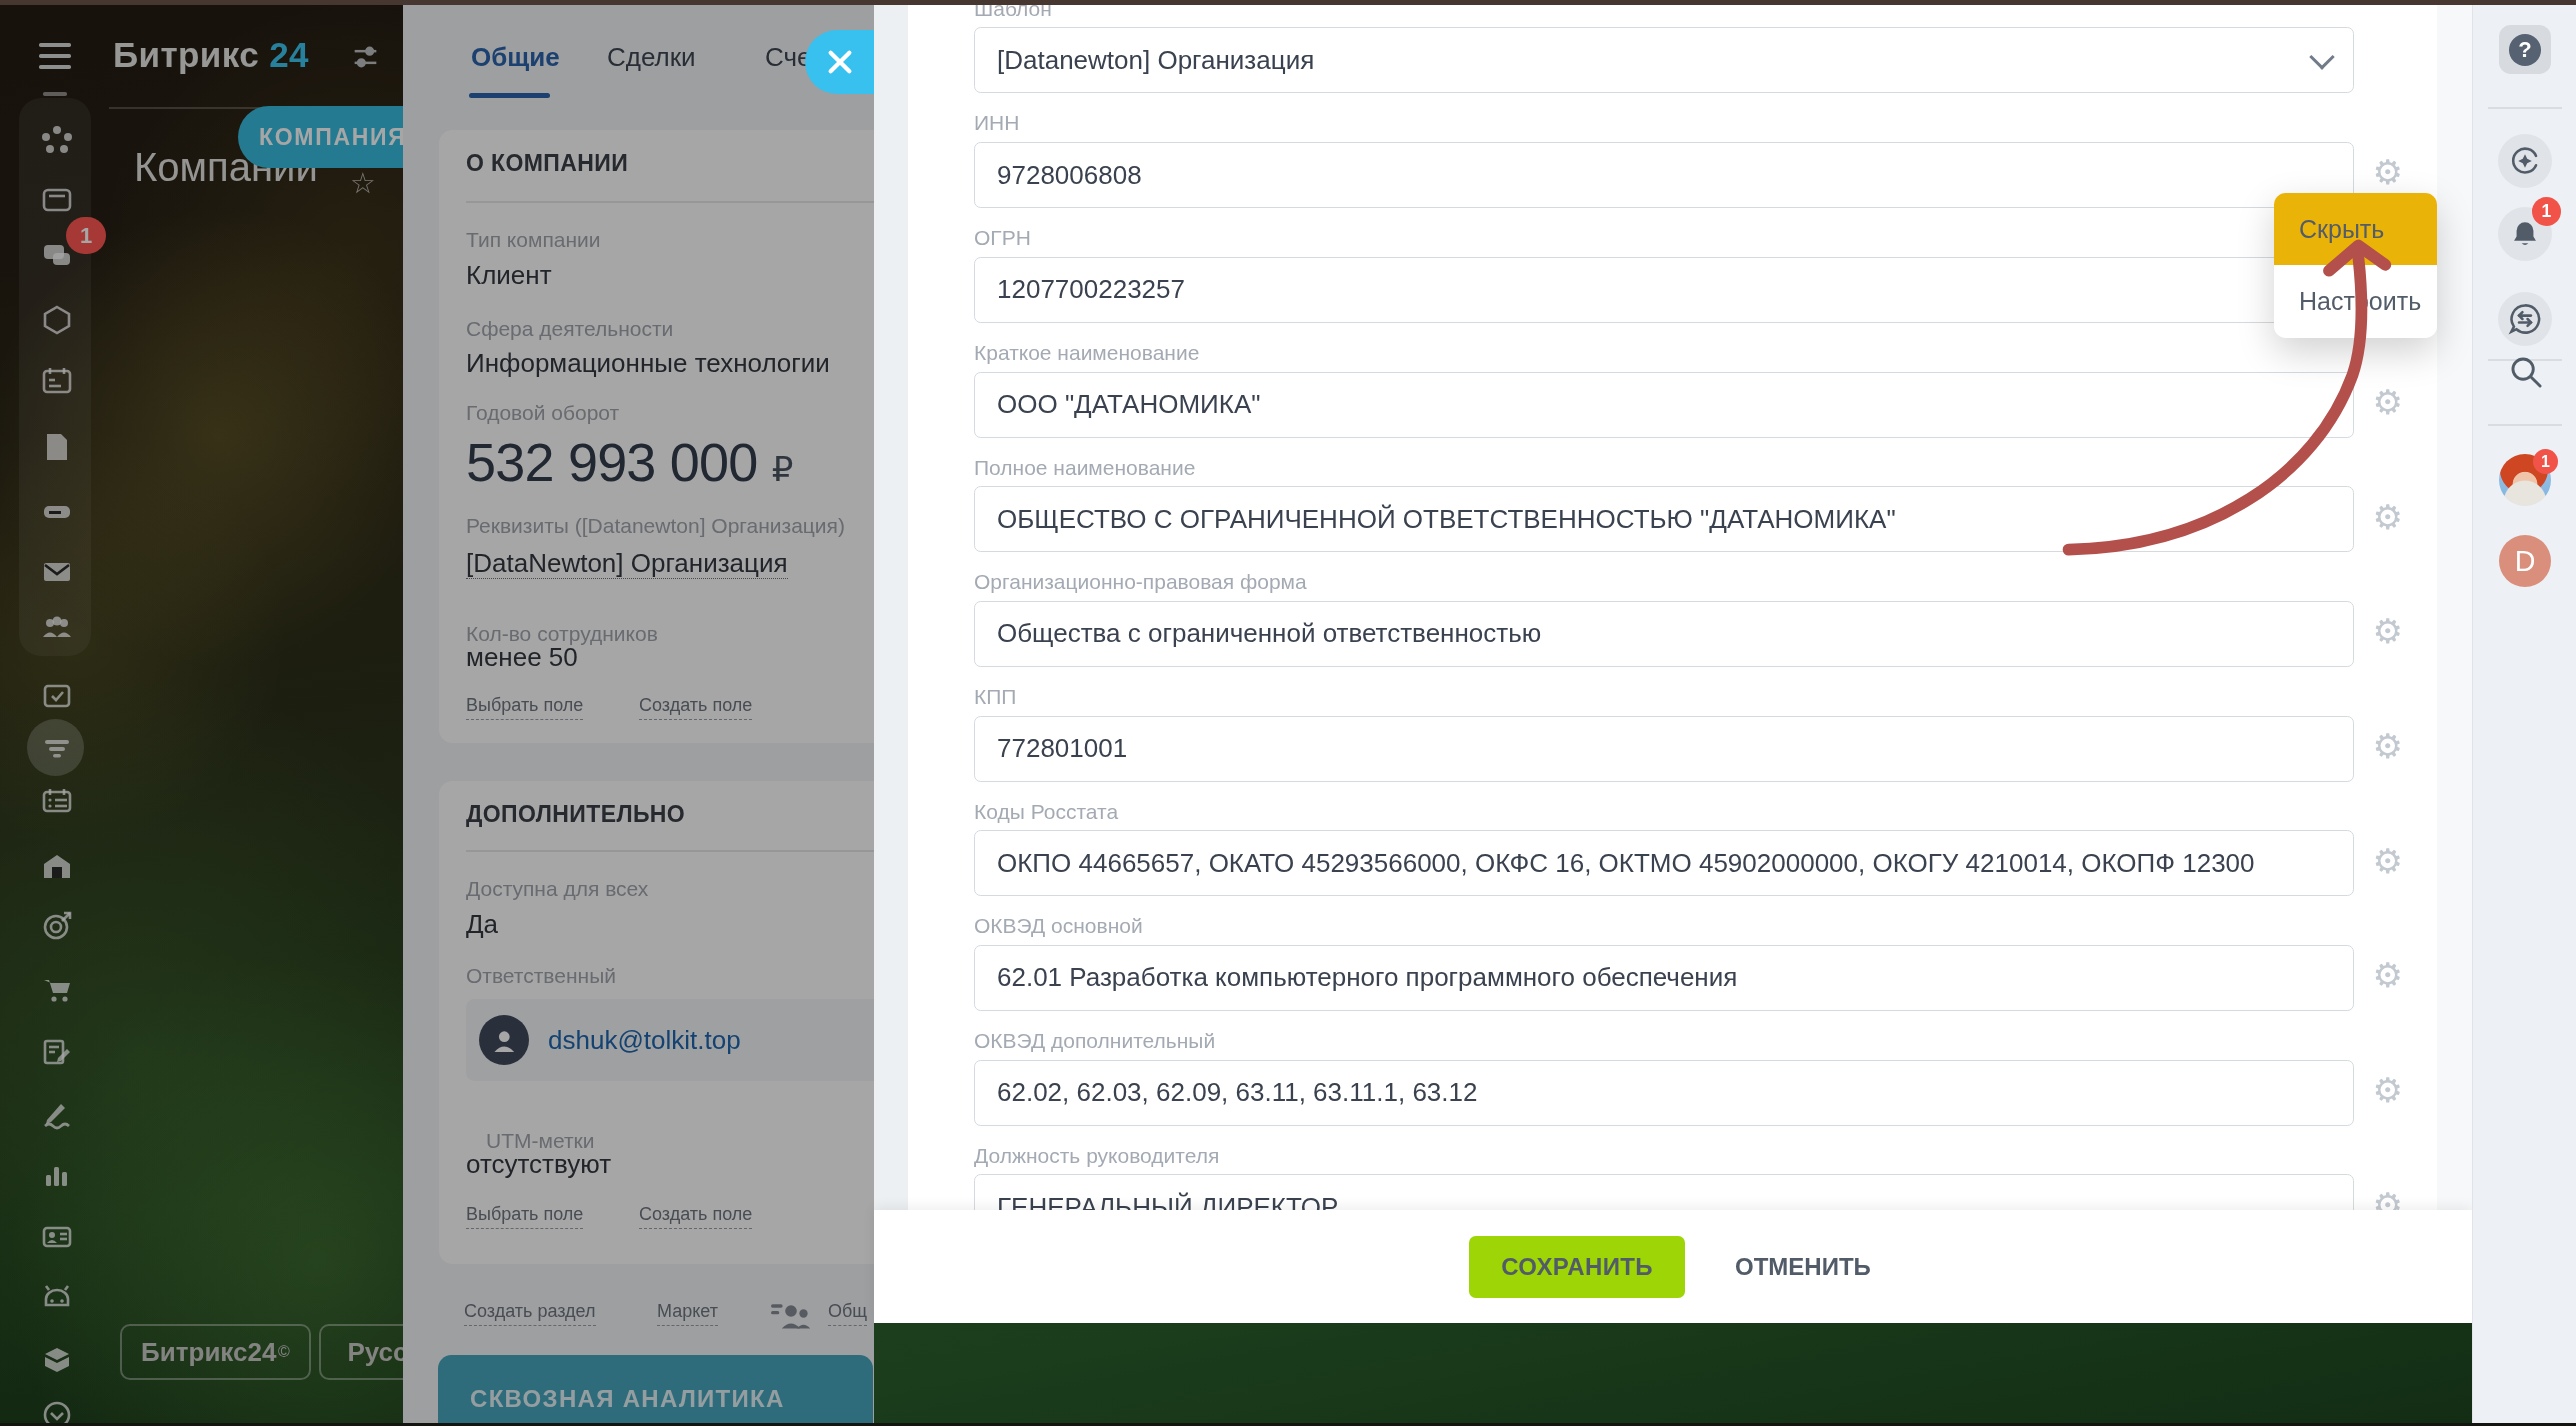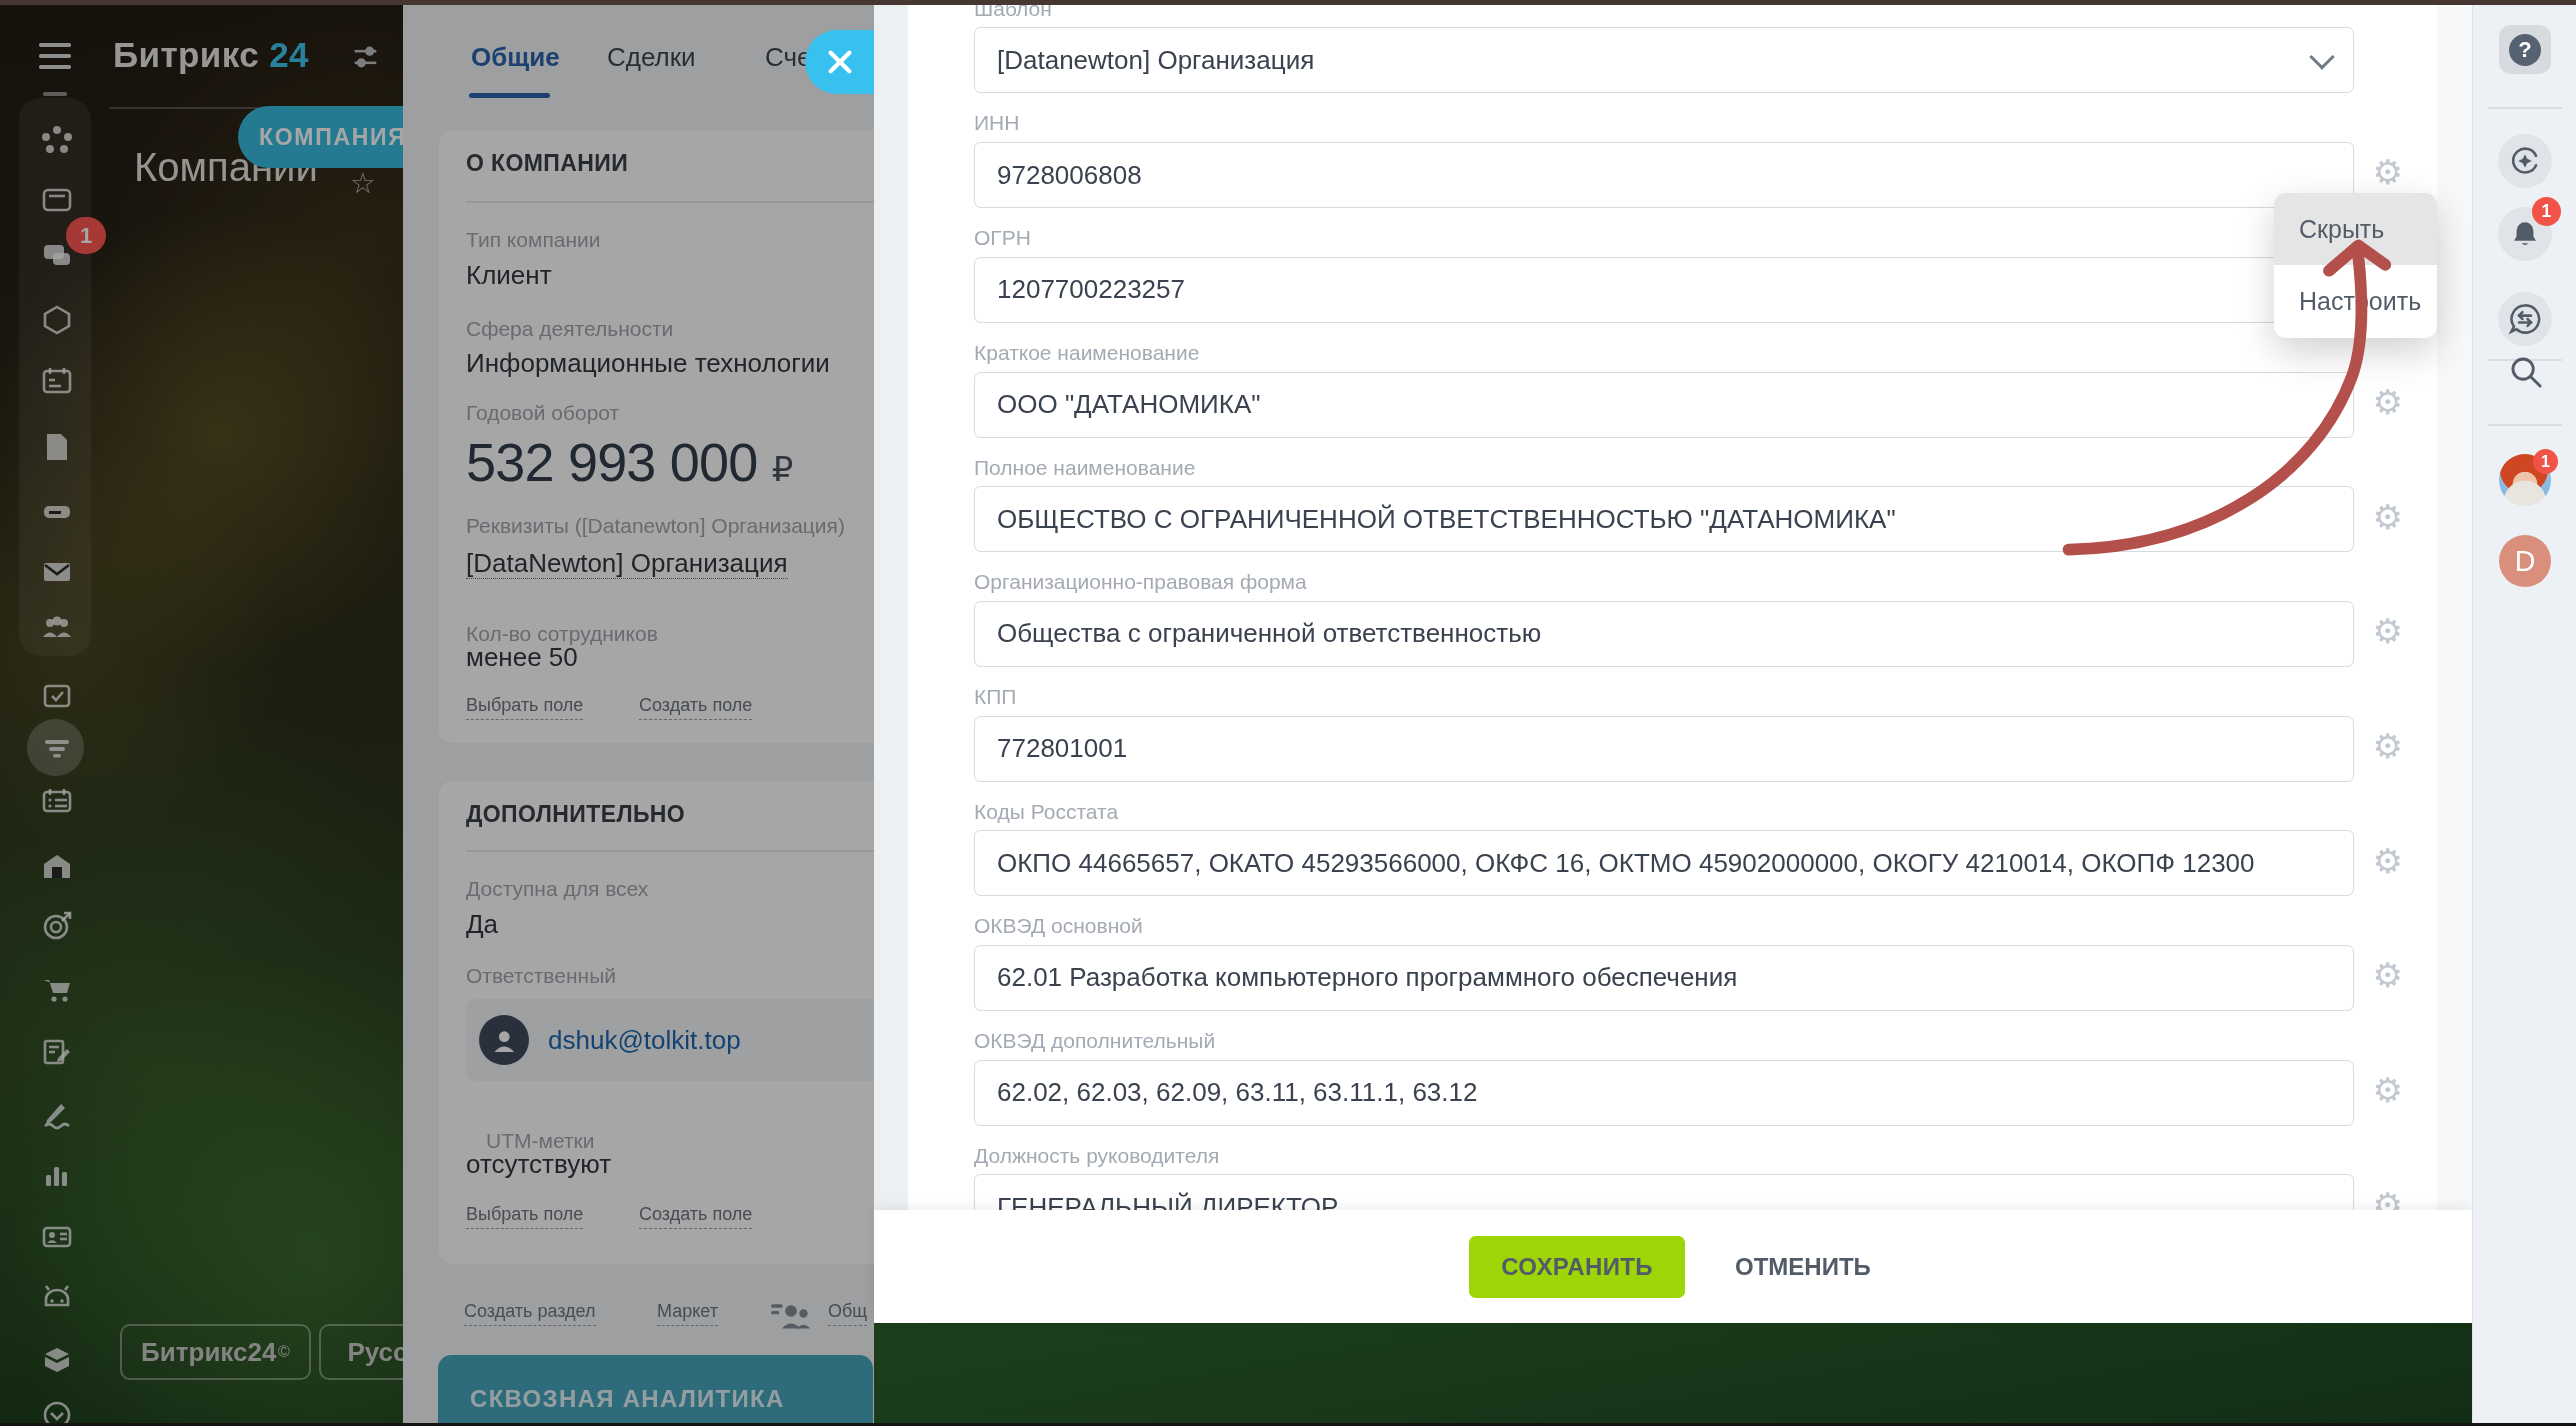--- a/index.html
+++ b/index.html
@@ -92,21 +92,21 @@
   #save-btn{height:62px;padding:0 32px;background:#9ed506;border:none;border-radius:6.7px;
       font-size:24px;font-weight:bold;color:#525c69;letter-spacing:0.4px;cursor:pointer;
       font-family:"Liberation Sans","DejaVu Sans",sans-serif;}
   #cancel-btn{background:none;border:none;font-size:24px;font-weight:bold;color:#525c69;cursor:pointer;
       font-family:"Liberation Sans","DejaVu Sans",sans-serif;}
 
   
   #context-menu{left:2274px;top:193px;width:163px;height:145px;background:#fff;border-radius:11.8px;z-index:6;
       box-shadow:0 13.4px 37px rgba(0,0,0,.18);}
   .cm-item{height:72px;line-height:72px;padding-left:25px;font-size:25px;color:#535c69;cursor:pointer;}
-  .cm-item.hover{background:#e5e5e5;border-radius:11.8px 11.8px 0 0;}
+  .cm-item.hover{background:#eab308;border-radius:11.8px 11.8px 0 0;}
 
   
   #arrow-svg{left:0;top:0;width:2576px;height:1427px;z-index:7;pointer-events:none;}
 
   
   #right-sidebar{left:2472px;top:0;width:104px;height:1427px;background:#edf0f4;border-left:1.7px solid #e0e3e7;z-index:5;}
   .rs-div{position:absolute;left:15px;width:74px;height:1.7px;background:#d9dde1;}
   .rs-circle{position:absolute;left:25px;width:54px;height:54px;border-radius:50%;background:#e0e4e9;
       display:flex;align-items:center;justify-content:center;cursor:pointer;}
   .rs-circle svg{stroke:#525c69;fill:none;stroke-width:3;}

